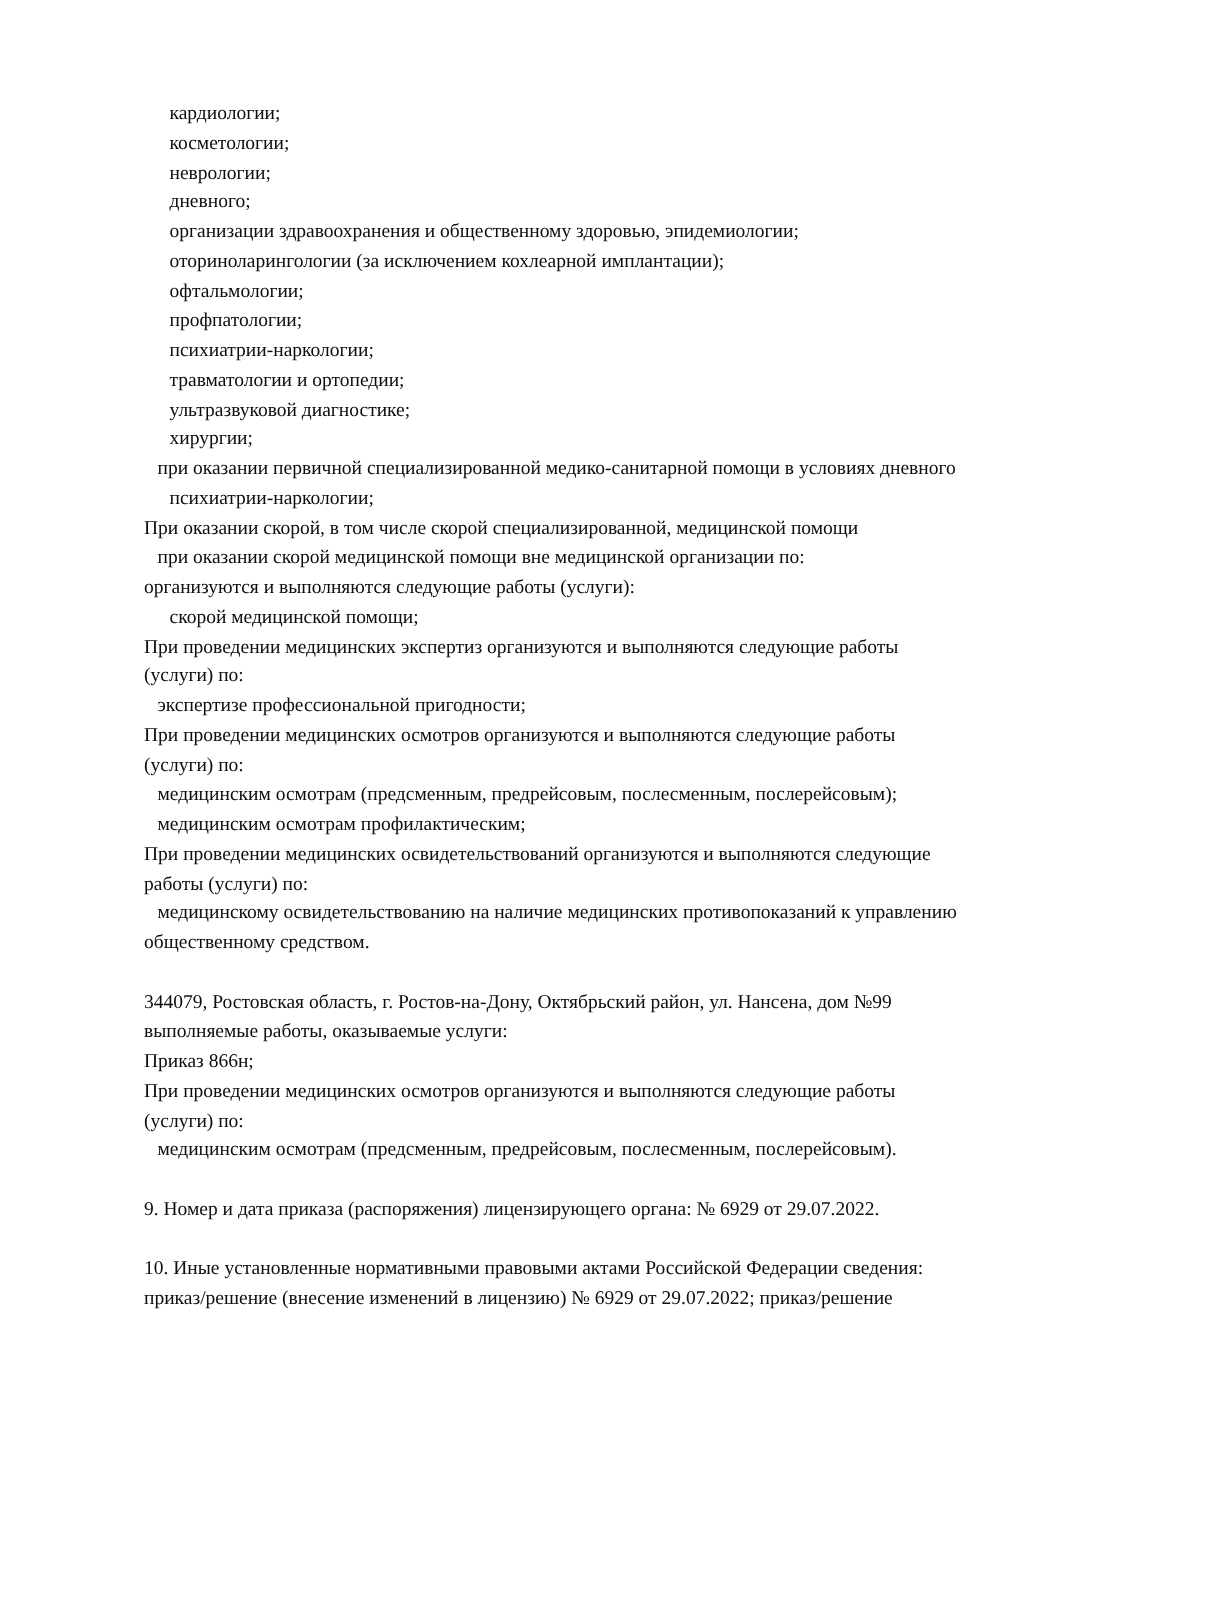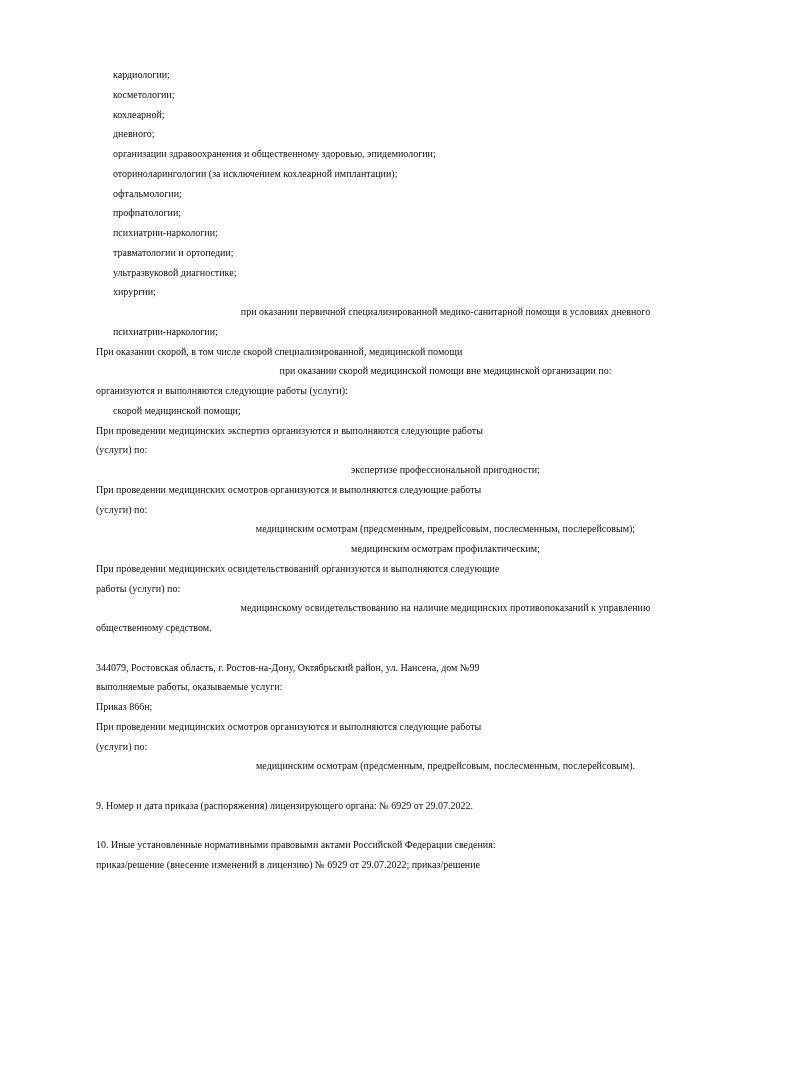--- a/index.html
+++ b/index.html
@@ -13,40 +13,40 @@
     height: 1080px;
     background: #ffffff;
     overflow: hidden;
   }
   .doc {
     position: absolute;
     left: 96px;
     top: 65px;
     width: 690px;
     font-family: "Liberation Serif", "DejaVu Serif", serif;
-    font-size: 10px;
+    font-size: 13px;
     line-height: 19.75px;
     color: #0d0d0d;
   }
   .doc-line {
     white-space: pre;
     min-height: 19.75px;
   }
   .indent-0 { padding-left: 0; }
-  .indent-1 { padding-left: 9px; text-align: center; }
+  .indent-1 { padding-left: 9px; }
   .indent-2 { padding-left: 17px; }
 </style>
 </head>
 <body>
 
 <div class="page">
   <div class="doc" id="doc">
       <div class="doc-line indent-2">кардиологии;</div>
       <div class="doc-line indent-2">косметологии;</div>
-      <div class="doc-line indent-2">кохлеарной;</div>
+      <div class="doc-line indent-2">неврологии;</div>
       <div class="doc-line indent-2">дневного;</div>
       <div class="doc-line indent-2">организации здравоохранения и общественному здоровью, эпидемиологии;</div>
       <div class="doc-line indent-2">оториноларингологии (за исключением кохлеарной имплантации);</div>
       <div class="doc-line indent-2">офтальмологии;</div>
       <div class="doc-line indent-2">профпатологии;</div>
       <div class="doc-line indent-2">психиатрии-наркологии;</div>
       <div class="doc-line indent-2">травматологии и ортопедии;</div>
       <div class="doc-line indent-2">ультразвуковой диагностике;</div>
       <div class="doc-line indent-2">хирургии;</div>
       <div class="doc-line indent-1">при оказании первичной специализированной медико-санитарной помощи в условиях дневного</div>

